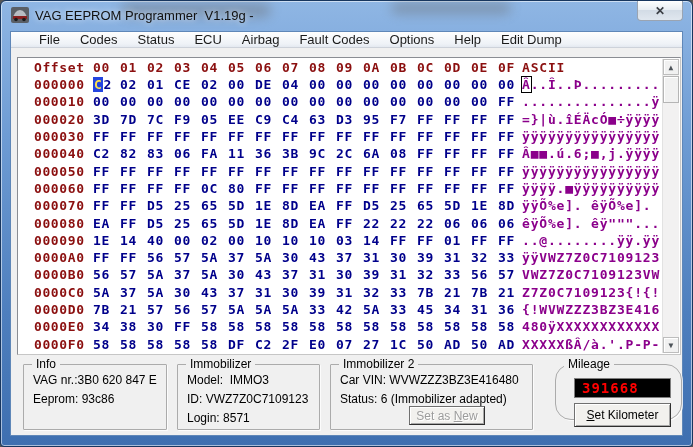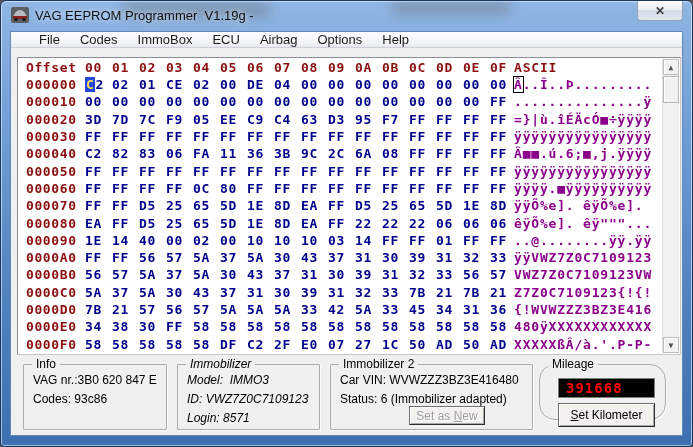--- a/index.html
+++ b/index.html
@@ -32,21 +32,21 @@
     background:linear-gradient(180deg,#FEFEFE,#EEF2F7 80%,#E4E9F0);
     border-bottom:1px solid #CDD2DA; display:flex; align-items:center; padding-left:18px; }
   .menuitem { font-size:13px; color:#1a1a1a; padding:2px 10px; cursor:default; }
 
   
   .hexview { position:absolute; left:6px; top:25px; width:664px; height:298px; background:#fff;
     border:1px solid #8A8D93; border-right-color:#C6C6C6; border-bottom-color:#C6C6C6;
     font-family:"DejaVu Sans Mono", monospace; font-weight:bold; font-size:13px; overflow:hidden; }
   .hrow { display:flex; height:17.3px; align-items:center; white-space:pre; }
   .hrow.head { height:18px; }
-  .off { width:52px; margin-left:8px; letter-spacing:.6px; flex:none; }
+  .off { width:52px; margin-left:16px; letter-spacing:.6px; flex:none; }
   .bytes { display:flex; margin-left:7px; flex:none; }
   .bcell { width:27px; letter-spacing:.6px; flex:none; }
   .asc { margin-left:-3px; letter-spacing:.8px; flex:none; }
   .selnib { padding:0 1px; }
   .curbox { outline:1px solid #000; }
 
   .vscroll { position:absolute; top:1px; right:1px; bottom:1px; width:17px; background:#F2F1F1;
     border-left:1px solid #E2E2E2; }
   .sbtn { position:absolute; left:0; width:16px; height:16px; background:#F1F1F1;
     border:1px solid #BDBDBD; box-shadow: inset 1px 1px 0 #fff; color:#4D5359; font-size:8px;
@@ -57,23 +57,23 @@
     border:1px solid #B5B5B5; box-shadow: inset 1px 1px 0 #fff; cursor:pointer; }
 
   
   .groupbox { position:absolute; border:1px solid #ABABAB; box-shadow:1px 1px 0 rgba(255,255,255,.8);
     border-radius:1px; }
   .gtitle { position:absolute; top:-8px; left:8px; background:#F0F0F0; padding:0 4px; font-size:12px;
     color:#000; }
   .gline { font-size:12px; color:#000; white-space:pre; padding-left:9px; }
 
   .gb-info         { left:12px;  top:332px; width:144px; height:66px; }
-  .gb-immo         { left:166px; top:332px; width:143px; height:66px;font-style:italic; }
+  .gb-immo         { left:166px; top:332px; width:143px; height:66px; }
   .gb-immo3        { left:319px; top:332px; width:203px; height:66px; }
-  .gb-mileage      { left:528px; top:332px; width:127px; height:56px;border-radius:16px; }
+  .gb-mileage      { left:544px; top:332px; width:127px; height:56px;border-radius:16px; }
   .gb-info .gline, .gb-immo .gline { margin-top:6px; line-height:13px; }
   .gb-info .gline:first-of-type, .gb-immo .gline:first-of-type { margin-top:9px; }
   .gb-immo3 .gline { margin-top:6px; line-height:13px; }
   .gb-immo3 .gline:first-of-type { margin-top:9px; }
 
   .btn { font-size:12px; background:#F2F1EE;
     border:1px solid #707070; border-right-color:#2E2E2E; border-bottom-color:#2E2E2E;
     box-shadow: inset 1px 1px 0 #fff, inset -1px -1px 0 #A8A8A8; cursor:pointer; }
   .btn .mn { text-decoration:underline; }
   .btn-setnew { position:absolute; left:78px; top:41px; width:76px; height:19px;
@@ -105,25 +105,27 @@
     <div class="closebtn">
       <span>✕</span>
     </div>
   </div>
 
   <div class="client">
 
     <div class="menubar" id="menubar">
         <span class="menuitem">File</span>
         <span class="menuitem">Codes</span>
-        <span class="menuitem">ImmoBox</span>
+        <span class="menuitem">Status</span>
         <span class="menuitem">ECU</span>
         <span class="menuitem">Airbag</span>
+        <span class="menuitem">Fault Codes</span>
         <span class="menuitem">Options</span>
         <span class="menuitem">Help</span>
+        <span class="menuitem">Edit Dump</span>
       </div>
 
     <div class="hexview">
       <div id="hexcontent">
           <div class="hrow head"><span class="off" style="color: rgb(139, 15, 15);">Offset</span><span class="bytes"><span class="bcell" style="color: rgb(139, 15, 15);">00</span><span class="bcell" style="color: rgb(139, 15, 15);">01</span><span class="bcell" style="color: rgb(139, 15, 15);">02</span><span class="bcell" style="color: rgb(139, 15, 15);">03</span><span class="bcell" style="color: rgb(139, 15, 15);">04</span><span class="bcell" style="color: rgb(139, 15, 15);">05</span><span class="bcell" style="color: rgb(139, 15, 15);">06</span><span class="bcell" style="color: rgb(139, 15, 15);">07</span><span class="bcell" style="color: rgb(139, 15, 15);">08</span><span class="bcell" style="color: rgb(139, 15, 15);">09</span><span class="bcell" style="color: rgb(139, 15, 15);">0A</span><span class="bcell" style="color: rgb(139, 15, 15);">0B</span><span class="bcell" style="color: rgb(139, 15, 15);">0C</span><span class="bcell" style="color: rgb(139, 15, 15);">0D</span><span class="bcell" style="color: rgb(139, 15, 15);">0E</span><span class="bcell" style="color: rgb(139, 15, 15);">0F</span></span><span class="asc" style="color: rgb(139, 15, 15);">ASCII</span></div>
           <div class="hrow "><span class="off" style="color: rgb(139, 15, 15);">000000</span><span class="bytes"><span class="bcell" style="color: rgb(0, 0, 139);"><span class="selnib" style="background: rgb(36, 69, 224); color: rgb(255, 225, 77);">C</span>2</span><span class="bcell" style="color: rgb(0, 0, 139);">02</span><span class="bcell" style="color: rgb(0, 0, 139);">01</span><span class="bcell" style="color: rgb(0, 0, 139);">CE</span><span class="bcell" style="color: rgb(0, 0, 139);">02</span><span class="bcell" style="color: rgb(0, 0, 139);">00</span><span class="bcell" style="color: rgb(0, 0, 139);">DE</span><span class="bcell" style="color: rgb(0, 0, 139);">04</span><span class="bcell" style="color: rgb(0, 0, 139);">00</span><span class="bcell" style="color: rgb(0, 0, 139);">00</span><span class="bcell" style="color: rgb(0, 0, 139);">00</span><span class="bcell" style="color: rgb(0, 0, 139);">00</span><span class="bcell" style="color: rgb(0, 0, 139);">00</span><span class="bcell" style="color: rgb(0, 0, 139);">00</span><span class="bcell" style="color: rgb(0, 0, 139);">00</span><span class="bcell" style="color: rgb(0, 0, 139);">00</span></span><span class="asc" style="color: rgb(139, 0, 139);"><span class="curbox">Â</span>..Î..Þ.........</span></div>
           <div class="hrow "><span class="off" style="color: rgb(139, 15, 15);">000010</span><span class="bytes"><span class="bcell" style="color: rgb(0, 0, 139);">00</span><span class="bcell" style="color: rgb(0, 0, 139);">00</span><span class="bcell" style="color: rgb(0, 0, 139);">00</span><span class="bcell" style="color: rgb(0, 0, 139);">00</span><span class="bcell" style="color: rgb(0, 0, 139);">00</span><span class="bcell" style="color: rgb(0, 0, 139);">00</span><span class="bcell" style="color: rgb(0, 0, 139);">00</span><span class="bcell" style="color: rgb(0, 0, 139);">00</span><span class="bcell" style="color: rgb(0, 0, 139);">00</span><span class="bcell" style="color: rgb(0, 0, 139);">00</span><span class="bcell" style="color: rgb(0, 0, 139);">00</span><span class="bcell" style="color: rgb(0, 0, 139);">00</span><span class="bcell" style="color: rgb(0, 0, 139);">00</span><span class="bcell" style="color: rgb(0, 0, 139);">00</span><span class="bcell" style="color: rgb(0, 0, 139);">00</span><span class="bcell" style="color: rgb(0, 0, 139);">FF</span></span><span class="asc" style="color: rgb(139, 0, 139);">...............ÿ</span></div>
           <div class="hrow "><span class="off" style="color: rgb(139, 15, 15);">000020</span><span class="bytes"><span class="bcell" style="color: rgb(0, 0, 139);">3D</span><span class="bcell" style="color: rgb(0, 0, 139);">7D</span><span class="bcell" style="color: rgb(0, 0, 139);">7C</span><span class="bcell" style="color: rgb(0, 0, 139);">F9</span><span class="bcell" style="color: rgb(0, 0, 139);">05</span><span class="bcell" style="color: rgb(0, 0, 139);">EE</span><span class="bcell" style="color: rgb(0, 0, 139);">C9</span><span class="bcell" style="color: rgb(0, 0, 139);">C4</span><span class="bcell" style="color: rgb(0, 0, 139);">63</span><span class="bcell" style="color: rgb(0, 0, 139);">D3</span><span class="bcell" style="color: rgb(0, 0, 139);">95</span><span class="bcell" style="color: rgb(0, 0, 139);">F7</span><span class="bcell" style="color: rgb(0, 0, 139);">FF</span><span class="bcell" style="color: rgb(0, 0, 139);">FF</span><span class="bcell" style="color: rgb(0, 0, 139);">FF</span><span class="bcell" style="color: rgb(0, 0, 139);">FF</span></span><span class="asc" style="color: rgb(139, 0, 139);">=}|ù.îÉÄcÓ■÷ÿÿÿÿ</span></div>
           <div class="hrow "><span class="off" style="color: rgb(139, 15, 15);">000030</span><span class="bytes"><span class="bcell" style="color: rgb(0, 0, 139);">FF</span><span class="bcell" style="color: rgb(0, 0, 139);">FF</span><span class="bcell" style="color: rgb(0, 0, 139);">FF</span><span class="bcell" style="color: rgb(0, 0, 139);">FF</span><span class="bcell" style="color: rgb(0, 0, 139);">FF</span><span class="bcell" style="color: rgb(0, 0, 139);">FF</span><span class="bcell" style="color: rgb(0, 0, 139);">FF</span><span class="bcell" style="color: rgb(0, 0, 139);">FF</span><span class="bcell" style="color: rgb(0, 0, 139);">FF</span><span class="bcell" style="color: rgb(0, 0, 139);">FF</span><span class="bcell" style="color: rgb(0, 0, 139);">FF</span><span class="bcell" style="color: rgb(0, 0, 139);">FF</span><span class="bcell" style="color: rgb(0, 0, 139);">FF</span><span class="bcell" style="color: rgb(0, 0, 139);">FF</span><span class="bcell" style="color: rgb(0, 0, 139);">FF</span><span class="bcell" style="color: rgb(0, 0, 139);">FF</span></span><span class="asc" style="color: rgb(139, 0, 139);">ÿÿÿÿÿÿÿÿÿÿÿÿÿÿÿÿ</span></div>
           <div class="hrow "><span class="off" style="color: rgb(139, 15, 15);">000040</span><span class="bytes"><span class="bcell" style="color: rgb(0, 0, 139);">C2</span><span class="bcell" style="color: rgb(0, 0, 139);">82</span><span class="bcell" style="color: rgb(0, 0, 139);">83</span><span class="bcell" style="color: rgb(0, 0, 139);">06</span><span class="bcell" style="color: rgb(0, 0, 139);">FA</span><span class="bcell" style="color: rgb(0, 0, 139);">11</span><span class="bcell" style="color: rgb(0, 0, 139);">36</span><span class="bcell" style="color: rgb(0, 0, 139);">3B</span><span class="bcell" style="color: rgb(0, 0, 139);">9C</span><span class="bcell" style="color: rgb(0, 0, 139);">2C</span><span class="bcell" style="color: rgb(0, 0, 139);">6A</span><span class="bcell" style="color: rgb(0, 0, 139);">08</span><span class="bcell" style="color: rgb(0, 0, 139);">FF</span><span class="bcell" style="color: rgb(0, 0, 139);">FF</span><span class="bcell" style="color: rgb(0, 0, 139);">FF</span><span class="bcell" style="color: rgb(0, 0, 139);">FF</span></span><span class="asc" style="color: rgb(139, 0, 139);">Â■■.ú.6;■,j.ÿÿÿÿ</span></div>
@@ -142,21 +144,21 @@
       <div class="vscroll">
         <div class="sbtn up">▲</div>
         <div class="sthumb"></div>
         <div class="sbtn down">▼</div>
       </div>
     </div>
 
     <div class="groupbox gb-info">
       <span class="gtitle">Info</span>
       <div class="gline">VAG nr.:3B0 620 847 E</div>
-      <div class="gline">Codes: 93c86</div>
+      <div class="gline">Eeprom: 93c86</div>
     </div>
 
     <div class="groupbox gb-immo">
       <span class="gtitle">Immobilizer</span>
       <div class="gline">Model:  IMMO3</div>
       <div class="gline">ID: VWZ7Z0C7109123</div>
       <div class="gline">Login: 8571</div>
     </div>
 
     <div class="groupbox gb-immo3">

